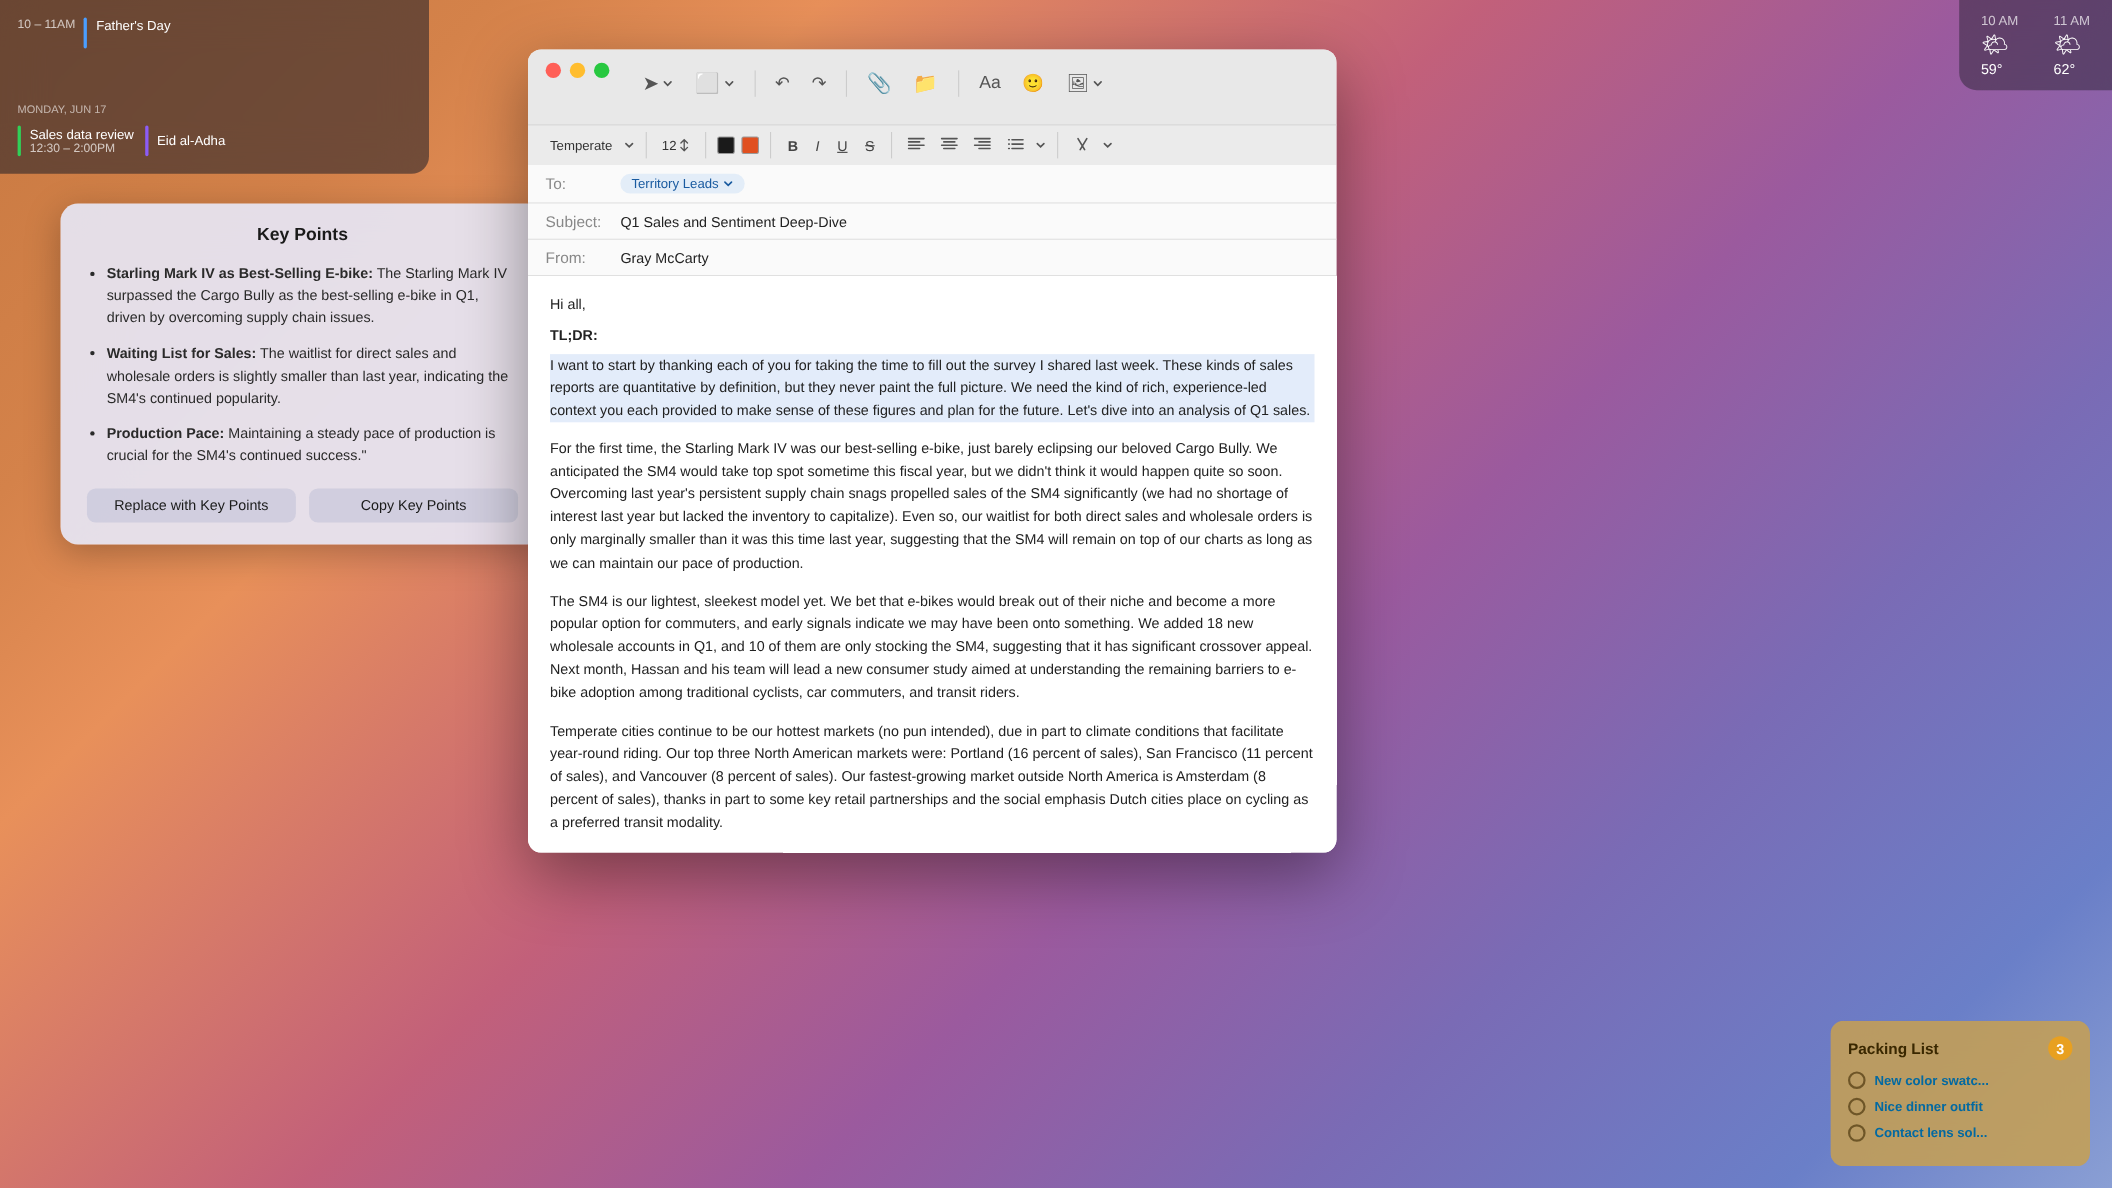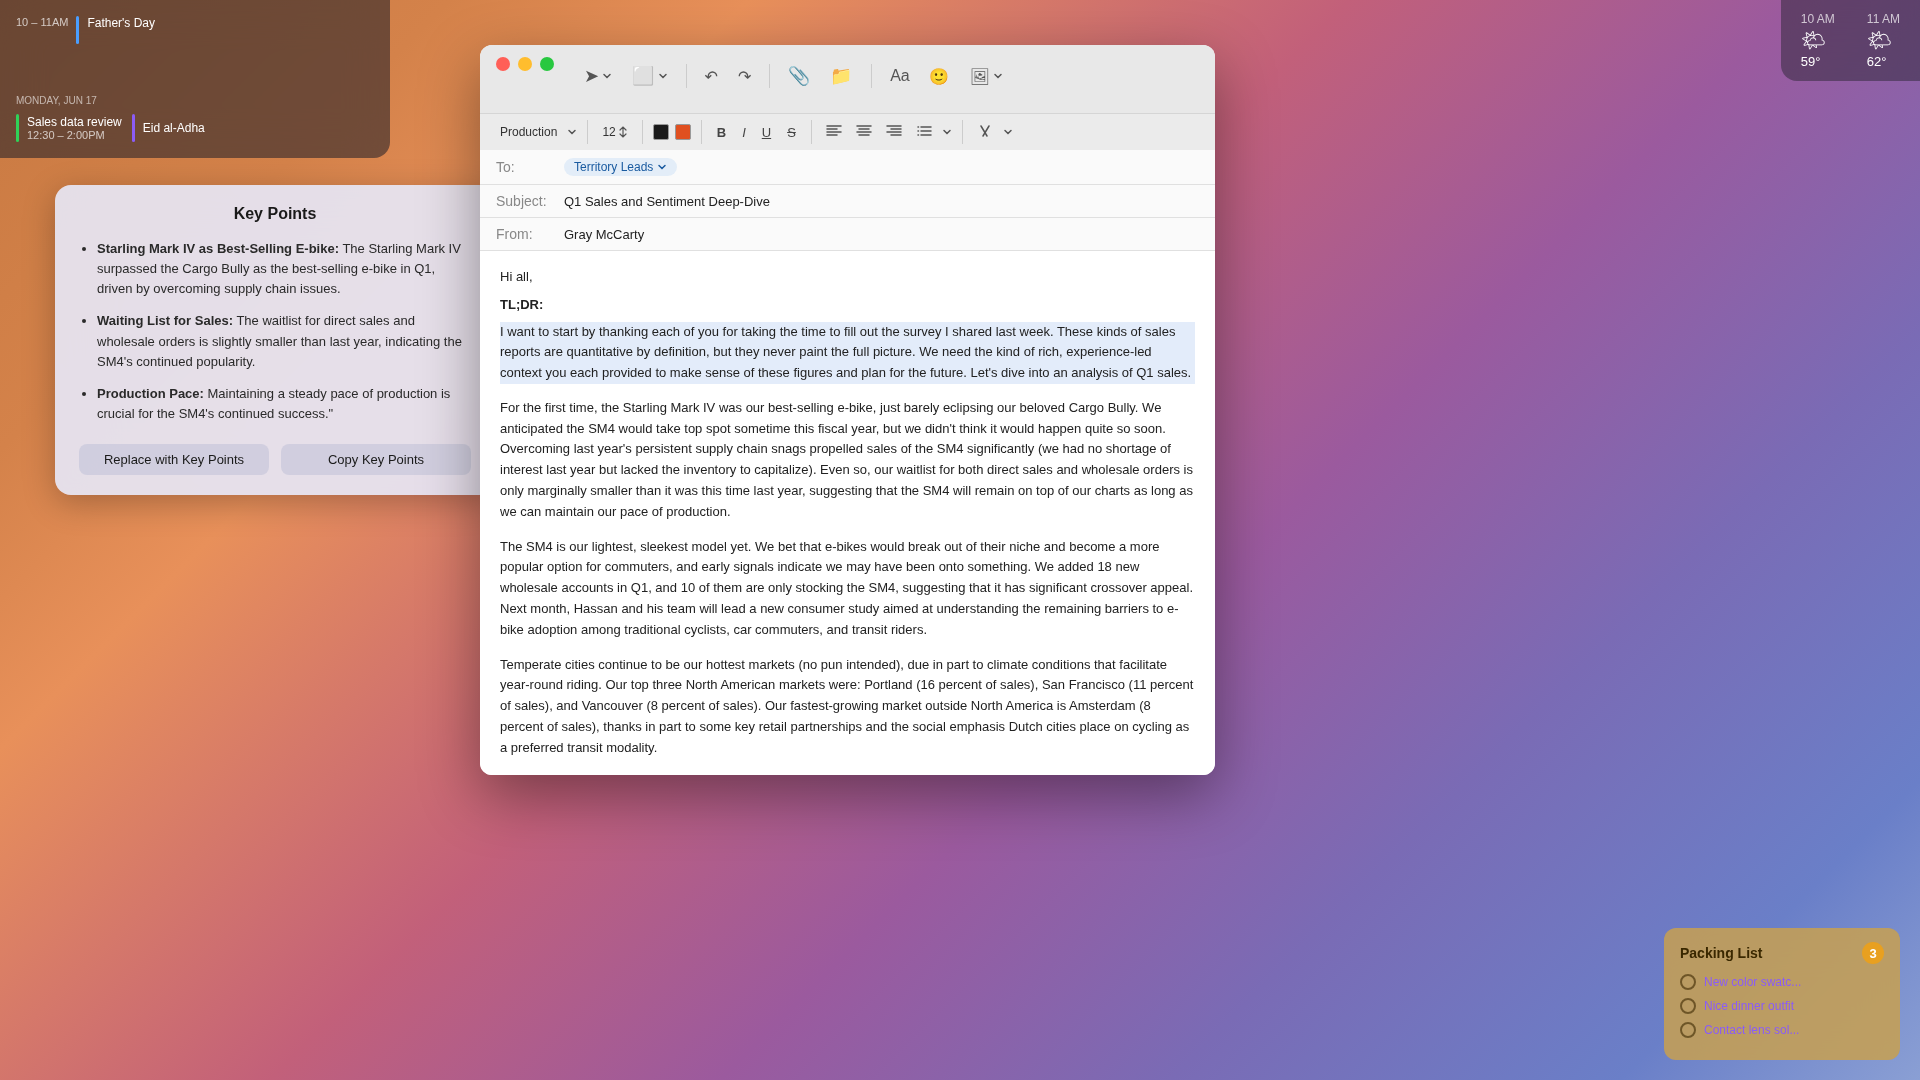--- a/index.html
+++ b/index.html
@@ -147,22 +147,22 @@
     }
     .packing-checkbox {
       width: 16px;
       height: 16px;
       border: 2px solid rgba(60,40,0,0.6);
       border-radius: 50%;
       flex-shrink: 0;
     }
     .packing-text {
       font-size: 12px;
-      color: #8b5cf6;
-      font-weight: 400;
+      color: #0369a1;
+      font-weight: 700;
       overflow: hidden;
       text-overflow: ellipsis;
       white-space: nowrap;
     }
 
     
     .key-points-panel {
       position: absolute;
       top: 185px;
       left: 55px;
@@ -540,21 +540,21 @@
             <span style="font-size:16px;">🖼</span>
             <svg width="10" height="10" viewBox="0 0 10 10">
                 <path d="M2 3.5L5 6.5L8 3.5" stroke="#555" stroke-width="1.5" stroke-linecap="round" fill="none"></path>
               </svg>
           </button>
         </div>
       </div>
     </div>
 
     <div class="format-bar">
-      <button class="font-select">Production</button>
+      <button class="font-select">Temperate</button>
       <svg width="10" height="10" viewBox="0 0 10 10">
           <path d="M2 3.5L5 6.5L8 3.5" stroke="#555" stroke-width="1.5" stroke-linecap="round" fill="none"></path>
         </svg>
       <div class="tb-divider"></div>
       <button class="font-size-btn">
         <span>12</span>
         <svg width="10" height="12" viewBox="0 0 10 12">
             <path d="M5 1L5 11M2 4L5 1L8 4M2 8L5 11L8 8" stroke="#555" stroke-width="1.2" fill="none" stroke-linecap="round"></path>
           </svg>
       </button>

